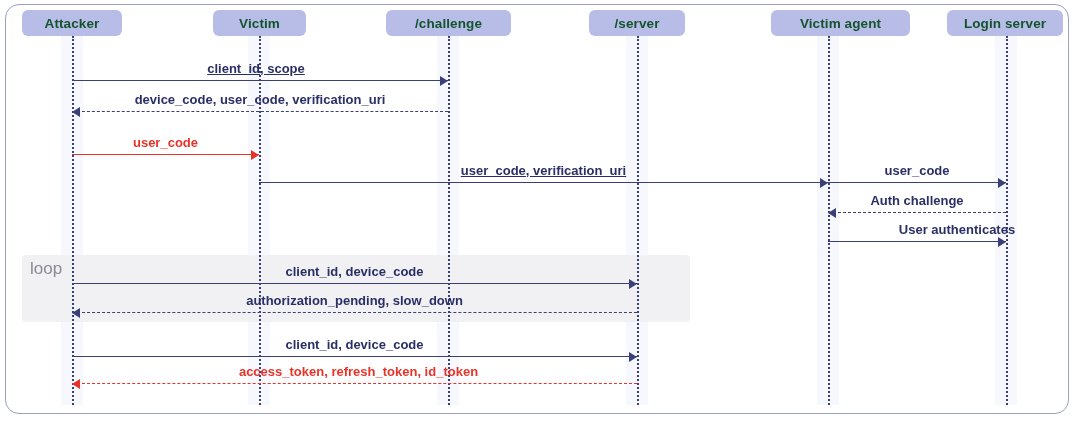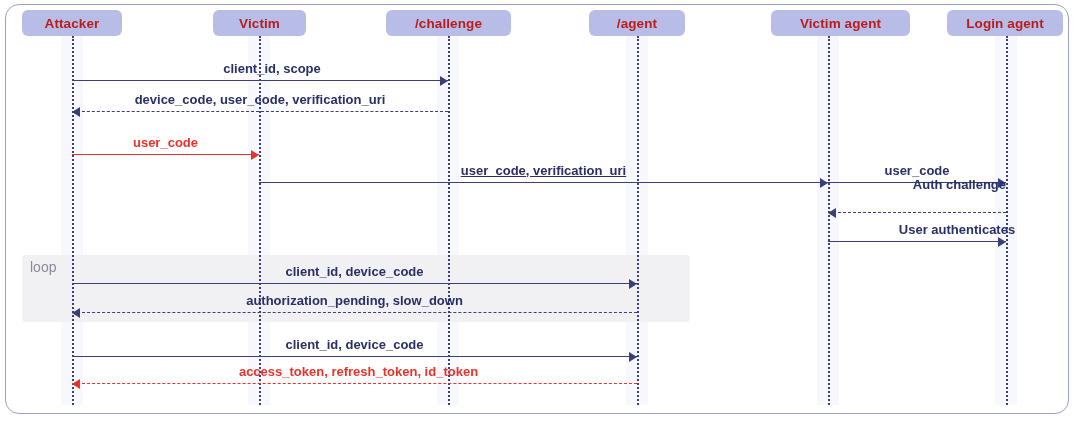--- a/index.html
+++ b/index.html
@@ -27,21 +27,21 @@
     border-radius: 14px;
     box-sizing: border-box;
     background: #ffffff;
   }
   
   .participant {
     position: absolute;
     height: 26px;
     background: #b8bde8;
     border-radius: 6px;
-    color: #b91c1c;
+    color: #14532d;
     font-weight: bold;
     font-size: 13.5px;
     display: flex;
     align-items: center;
     justify-content: center;
     letter-spacing: 0.1px;
     white-space: nowrap;
   }
   
   .lifeline {
@@ -60,21 +60,21 @@
   }
   
   .loop-box {
     position: absolute;
     background: #f1f1f3;
     border-radius: 4px;
   }
   .loop-label {
     position: absolute;
     color: #8a8a98;
-    font-size: 14px;
+    font-size: 17px;
     font-weight: normal;
     text-align: center;
   }
   
   .msg-line {
     position: absolute;
     height: 0;
     border-top: 1.8px solid #3b3f78;
   }
   .msg-line.dashed {
@@ -139,43 +139,43 @@
       <div class="lifeline" style="left: 259px;"></div>
       <div class="lifeline" style="left: 448px;"></div>
       <div class="lifeline" style="left: 637px;"></div>
       <div class="lifeline" style="left: 828px;"></div>
       <div class="lifeline" style="left: 1006px;"></div>
     </div>
   <div id="layer-participants">
       <div class="participant" style="left: 22px; width: 100px; top: 10px;">Attacker</div>
       <div class="participant" style="left: 213px; width: 93px; top: 10px;">Victim</div>
       <div class="participant" style="left: 386px; width: 125px; top: 10px;">/challenge</div>
-      <div class="participant" style="left: 589px; width: 96px; top: 10px;">/agent</div>
+      <div class="participant" style="left: 589px; width: 96px; top: 10px;">/server</div>
       <div class="participant" style="left: 771px; width: 139px; top: 10px;">Victim agent</div>
-      <div class="participant" style="left: 947px; width: 116px; top: 10px;">Login agent</div>
+      <div class="participant" style="left: 947px; width: 116px; top: 10px;">Login server</div>
     </div>
   <div id="layer-messages">
       <div class="msg-line" style="left: 72px; width: 376px; top: 80px;"></div>
       <div class="arrow-head right" style="top: 76px; left: 440px;"></div>
-      <div class="msg-label" style="left: 84px; width: 376px; top: 61px;">client_id, scope</div>
+      <div class="msg-label" style="left: 68px; width: 376px; top: 61px; text-decoration: underline;">client_id, scope</div>
       <div class="msg-line dashed" style="left: 72px; width: 376px; top: 111px;"></div>
       <div class="arrow-head left" style="top: 107px; left: 72px;"></div>
       <div class="msg-label" style="left: 72px; width: 376px; top: 92px;">device_code, user_code, verification_uri</div>
       <div class="msg-line red" style="left: 72px; width: 187px; top: 154px;"></div>
       <div class="arrow-head right red" style="top: 150px; left: 251px;"></div>
       <div class="msg-label red" style="left: 72px; width: 187px; top: 135px;">user_code</div>
       <div class="msg-line" style="left: 259px; width: 569px; top: 182px;"></div>
       <div class="arrow-head right" style="top: 178px; left: 820px;"></div>
       <div class="msg-label" style="left: 259px; width: 569px; top: 163px; text-decoration: underline;">user_code, verification_uri</div>
       <div class="msg-line" style="left: 828px; width: 178px; top: 182px;"></div>
       <div class="arrow-head right" style="top: 178px; left: 998px;"></div>
       <div class="msg-label" style="left: 828px; width: 178px; top: 163px;">user_code</div>
       <div class="msg-line dashed" style="left: 828px; width: 178px; top: 212px;"></div>
       <div class="arrow-head left" style="top: 208px; left: 828px;"></div>
-      <div class="msg-label" style="left: 828px; width: 178px; top: 177px; text-align: right;">Auth challenge</div>
+      <div class="msg-label" style="left: 828px; width: 178px; top: 193px;">Auth challenge</div>
       <div class="msg-line" style="left: 828px; width: 178px; top: 241px;"></div>
       <div class="arrow-head right" style="top: 237px; left: 998px;"></div>
       <div class="msg-label" style="left: 868px; width: 178px; top: 222px;">User authenticates</div>
       <div class="msg-line" style="left: 72px; width: 565px; top: 283px;"></div>
       <div class="arrow-head right" style="top: 279px; left: 629px;"></div>
       <div class="msg-label" style="left: 72px; width: 565px; top: 264px;">client_id, device_code</div>
       <div class="msg-line dashed" style="left: 72px; width: 565px; top: 312px;"></div>
       <div class="arrow-head left" style="top: 308px; left: 72px;"></div>
       <div class="msg-label" style="left: 72px; width: 565px; top: 293px;">authorization_pending, slow_down</div>
       <div class="msg-line" style="left: 72px; width: 565px; top: 356px;"></div>

